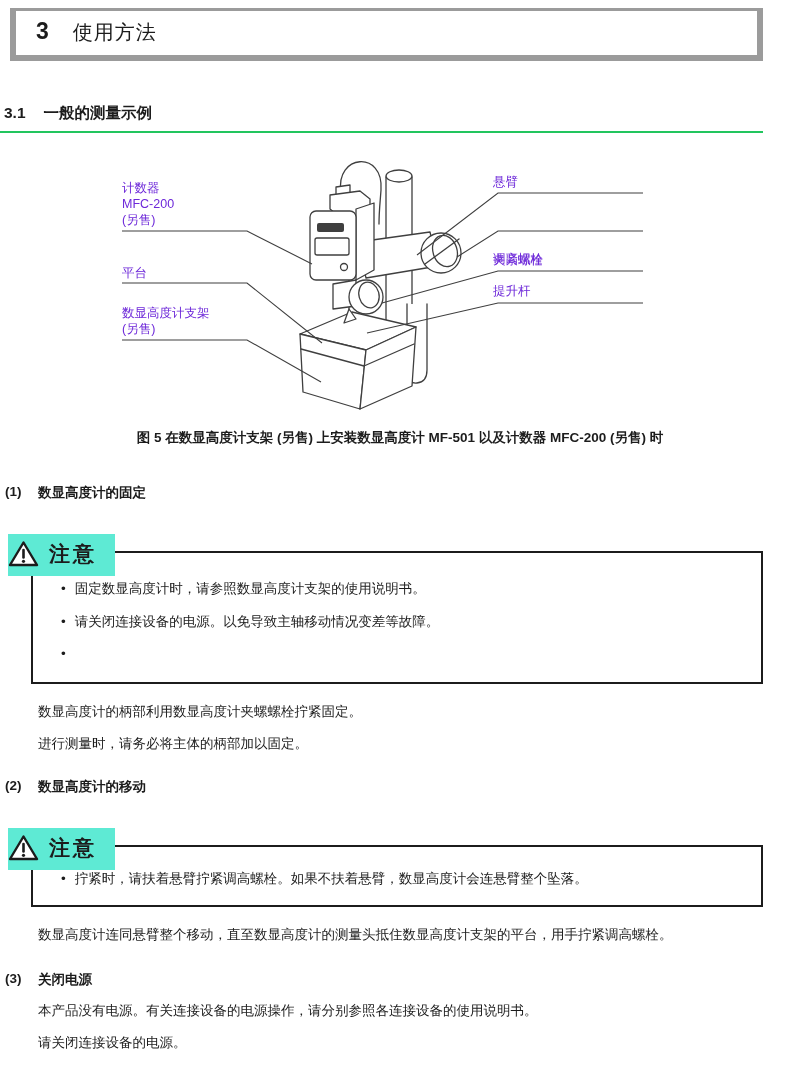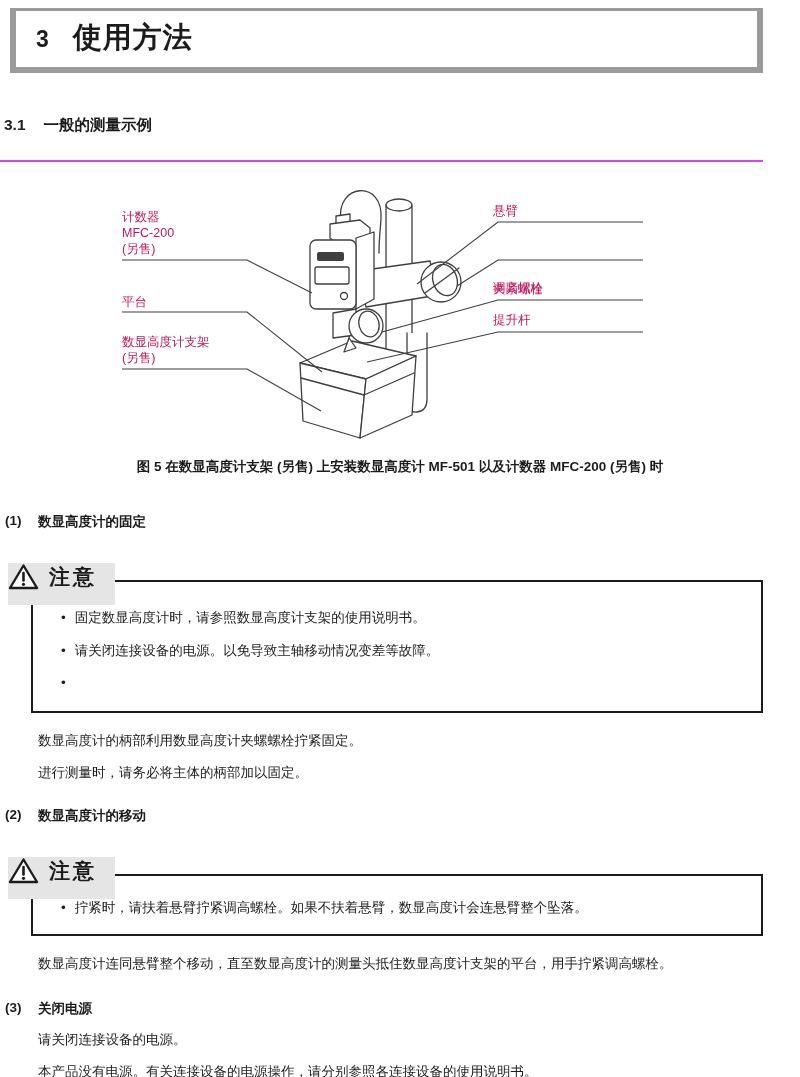--- a/index.html
+++ b/index.html
@@ -13,37 +13,37 @@
 
   
   .chapter-box{
     margin:8px 37px 0 10px;
     border:solid #9b9b9b;
     border-width:3px 6px 6px 6px;
     padding:7px 10px 9px 20px;
     display:flex;align-items:baseline;gap:24px;
   }
   .chapter-num{font-size:23px;font-weight:bold;}
-  .chapter-title{font-size:29px;font-weight:bold;letter-spacing:1px;text-align:right;}
+  .chapter-title{font-size:20px;font-weight:normal;letter-spacing:1px;text-align:right;}
 
   
   .sec31{
     margin:42px 37px 0 0;
-    padding:0 0 24px 4px;
-    border-bottom:2px solid #d946ef;
+    padding:0 0 7px 4px;
+    border-bottom:2px solid #22c55e;
     display:flex;align-items:baseline;gap:18px;
   }
   .sec31 .n,.sec31 .t{font-size:15.5px;font-weight:bold;}
 
   
   .figure{position:relative;height:278px;margin-top:13px;}
   .figure svg{position:absolute;left:0;top:0;}
   .fig-label{
     position:absolute;font-size:12.5px;line-height:16px;
-    white-space:pre-line;color:#be185d;
+    white-space:pre-line;color:#6d28d9;
   }
   .fig-label.right{width:150px;text-align:left;}
   .fig-caption{
     margin:5px 60px 0 60px;text-align:center;
     font-weight:bold;font-size:13.5px;
   }
 
   
   .sec-head{display:flex;margin:0 40px 0 5px;font-weight:bold;}
   .sec-head .num{width:33px;flex:0 0 33px;}
@@ -54,21 +54,21 @@
   
   .para{margin:12px 40px 0 38px;line-height:1.5;}
 
   
   .caution{position:relative;margin:49px 37px 0 31px;}
   .caution-box{border:2px solid #1c1c1c;background:#fff;}
   .caution-box.three{padding:26px 18px 18px 28px;}
   .caution-box.one{padding:22px 18px 16px 28px;}
   .caution-head{
     position:absolute;top:-17px;left:-23px;height:40px;
-    background:#e5e5e5;display:flex;align-items:flex-start;gap:10px;
+    background:#5eead4;display:flex;align-items:center;gap:10px;
     padding:0 18px 2px 0;
   }
   .caution-word{font-size:21px;font-weight:bold;letter-spacing:3px;}
   .bullet-row{display:flex;gap:9px;line-height:1.45;}
   .bullet-row + .bullet-row{margin-top:13px;}
   .bullet-dot{flex:0 0 auto;}
 </style>
 </head>
 <body>
 
@@ -199,16 +199,16 @@
       <span class="caution-word">注意</span>
     </div>
   </div>
 
   <div class="para" style="margin-top:18px;">数显高度计连同悬臂整个移动，直至数显高度计的测量头抵住数显高度计支架的平台，用手拧紧调高螺栓。</div>
 
   <div class="sec-head s3">
     <span class="num">(3)</span>
     <span>关闭电源</span>
   </div>
+  <div class="para">本产品没有电源。有关连接设备的电源操作，请分别参照各连接设备的使用说明书。</div>
   <div class="para">请关闭连接设备的电源。</div>
-  <div class="para">本产品没有电源。有关连接设备的电源操作，请分别参照各连接设备的使用说明书。</div>
 
 </div>
 
 </body></html>

